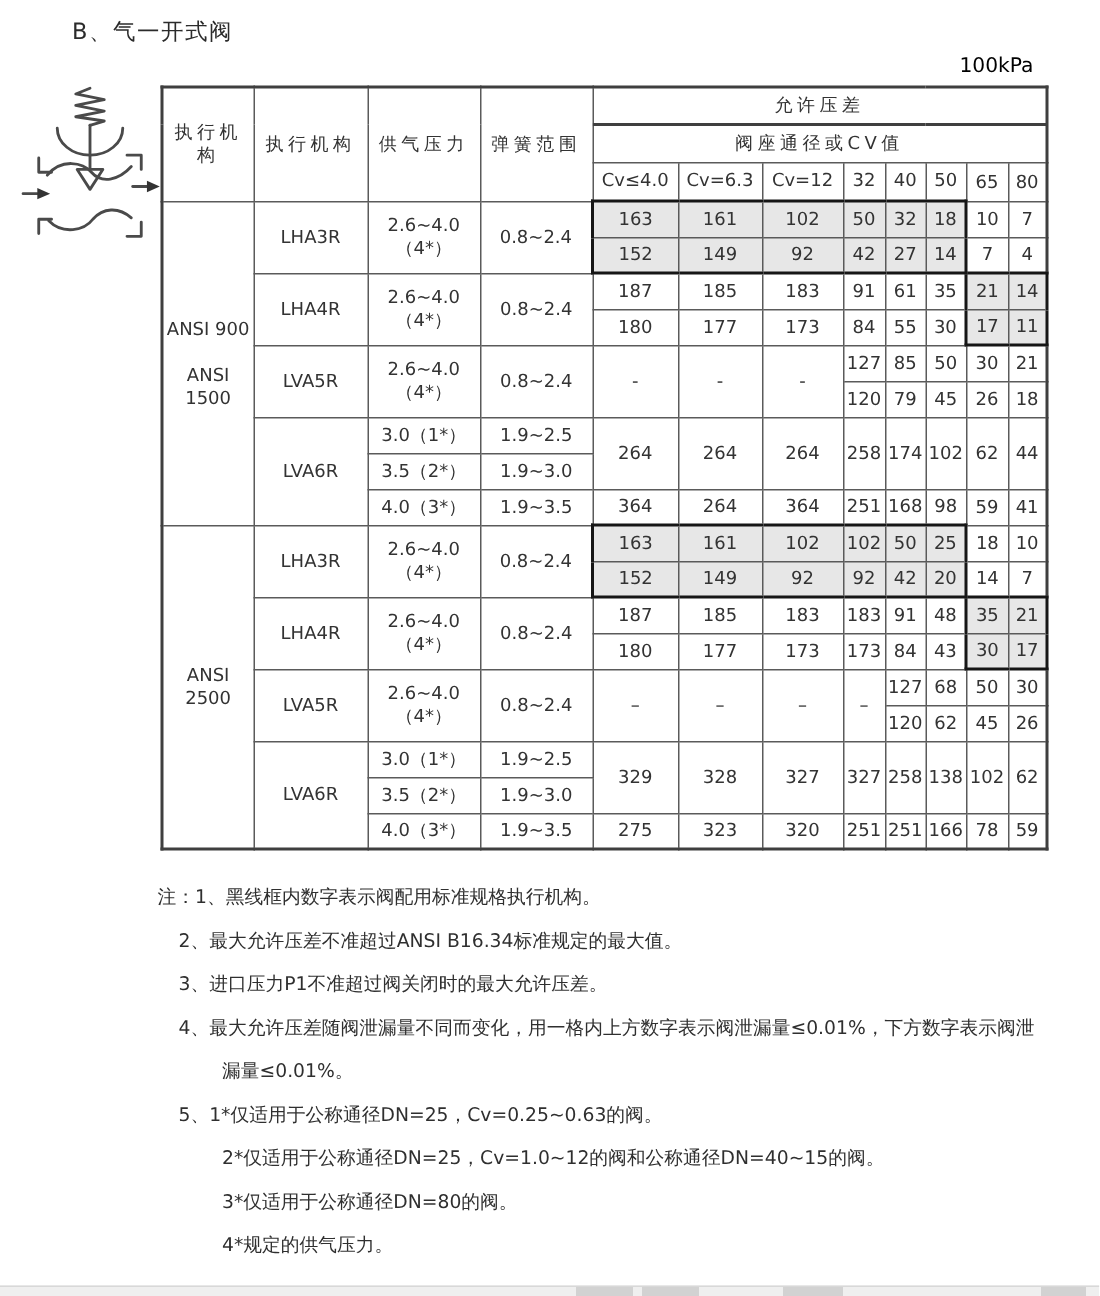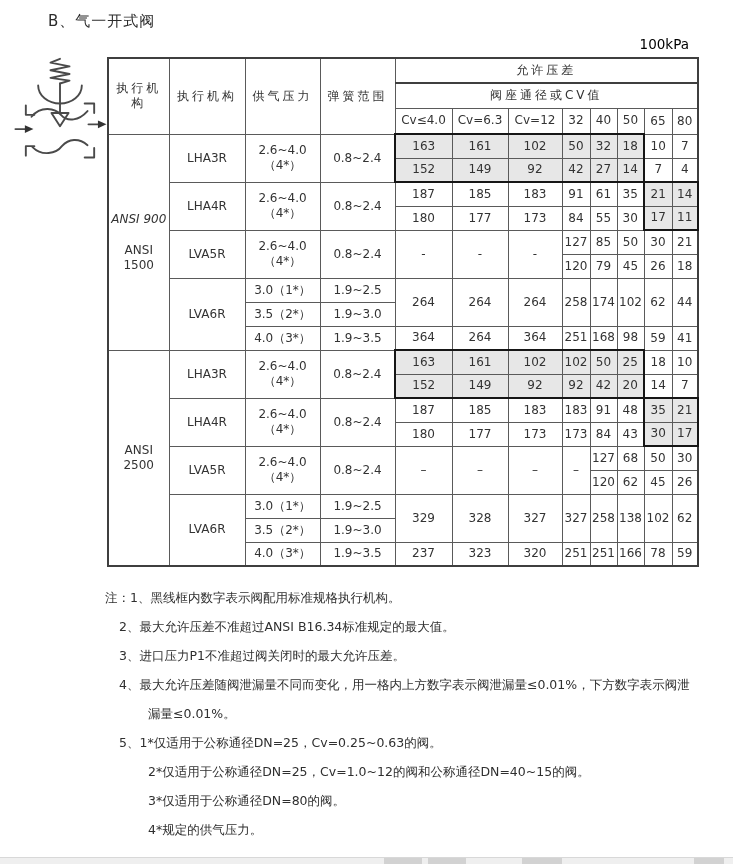--- a/index.html
+++ b/index.html
@@ -19,21 +19,21 @@
   #spec-table thead tr{height:25px;}
   #spec-table thead tr.cvrow{height:26px;}
   #spec-table tbody tr{height:24px;}
   .hdr-dp{border-bottom:2px solid #3f3f3f !important;}
   .sh{background:#e7e7e7;}
   .ft{border-top:2px solid #161616 !important;margin-top:44px;}
   .fb{border-bottom:2px solid #161616 !important;}
   .fl{border-left:2px solid #161616 !important;}
   .fr{border-right:2px solid #161616 !important;}
   .two-line div{line-height:15px;}
-  .pline1{margin-bottom:16px;font-style:italic;}
+  .pline1{margin-bottom:16px;}
   
   #notes{position:absolute;left:105px;top:583px;width:615px;font-size:12.5px;color:#2f2f2f;}
   #notes .nline{height:29px;line-height:29px;white-space:nowrap;}
   .ind1{margin-left:14px;}
   .ind2{margin-left:43px;}
   
   #next-table-strip{position:absolute;left:0;top:857px;width:733px;height:7px;background:#efefef;border-top:1px solid #d8d8d8;}
   #next-table-strip i{position:absolute;top:0;height:7px;background:#d2d2d2;display:block;}
 </style>
 </head>
@@ -301,21 +301,21 @@
         <td rowspan="2">102</td>
         <td rowspan="2">62</td>
       </tr>
       <tr>
         <td>3.5（2*）</td>
         <td>1.9~3.0</td>
       </tr>
       <tr>
         <td>4.0（3*）</td>
         <td>1.9~3.5</td>
-        <td>237</td>
+        <td>275</td>
         <td>323</td>
         <td>320</td>
         <td>251</td>
         <td>251</td>
         <td>166</td>
         <td>78</td>
         <td>59</td>
       </tr>
     </tbody>
   </table>

